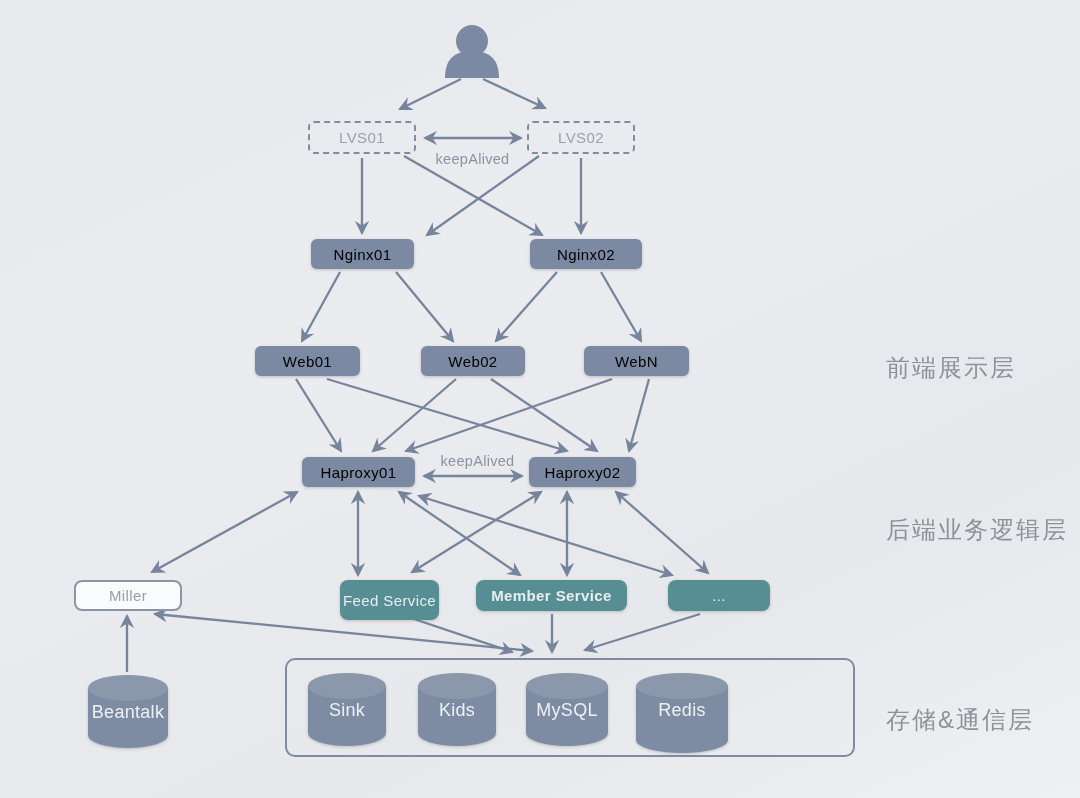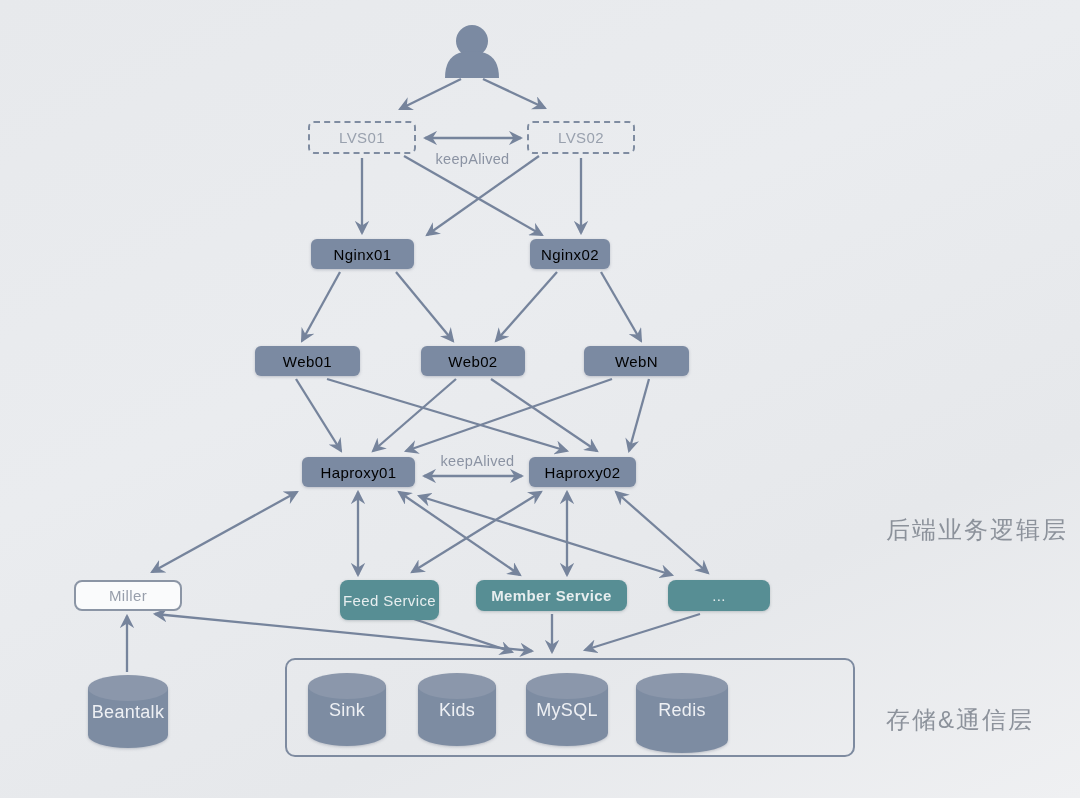--- a/index.html
+++ b/index.html
@@ -92,21 +92,21 @@
       <circle cx="30" cy="19" r="16" fill="#7b8aa2"></circle>
       <path d="M3 56 Q3 36 17 31 Q30 27 43 31 Q57 36 57 56 Z" fill="#7b8aa2"></path>
     </svg>
   </div>
 
   <div class="node dashed" style="left:308px;top:121px;width:108px;height:33px;">LVS01</div>
   <div class="node dashed" style="left:527px;top:121px;width:108px;height:33px;">LVS02</div>
   <div class="edge-label" style="left:425px;top:151px;width:95px;text-align:center;">keepAlived</div>
 
   <div class="node solid" style="left:311px;top:239px;width:103px;height:30px;">Nginx01</div>
-  <div class="node solid" style="left:530px;top:239px;width:80px;height:30px;">Nginx02</div>
+  <div class="node solid" style="left:530px;top:239px;width:112px;height:30px;">Nginx02</div>
 
   <div class="node solid" style="left:255px;top:346px;width:105px;height:30px;">Web01</div>
   <div class="node solid" style="left:421px;top:346px;width:104px;height:30px;">Web02</div>
   <div class="node solid" style="left:584px;top:346px;width:105px;height:30px;">WebN</div>
 
   <div class="node solid" style="left:302px;top:457px;width:113px;height:30px;">Haproxy01</div>
   <div class="node solid" style="left:529px;top:457px;width:107px;height:30px;">Haproxy02</div>
   <div class="edge-label" style="left:430px;top:453px;width:95px;text-align:center;">keepAlived</div>
 
   <div class="node outline" style="left:74px;top:580px;width:108px;height:31px;">Miller</div>
@@ -135,16 +135,17 @@
     <div class="body"></div>
       <div class="top"></div>
     <div class="lbl">MySQL</div>
   </div>
   <div class="cyl" style="left:636px;top:674px;width:80px;height:79px;padding-left:12px;">
     <div class="body"></div>
       <div class="top"></div>
     <div class="lbl">Redis</div>
   </div>
 
+  <div class="layer-label" style="left:886px;top:352px;">前端展示层</div>
   <div class="layer-label" style="left:886px;top:514px;">后端业务逻辑层</div>
   <div class="layer-label" style="left:886px;top:704px;">存储&amp;通信层</div>
 
 </div>
 
 </body></html>

